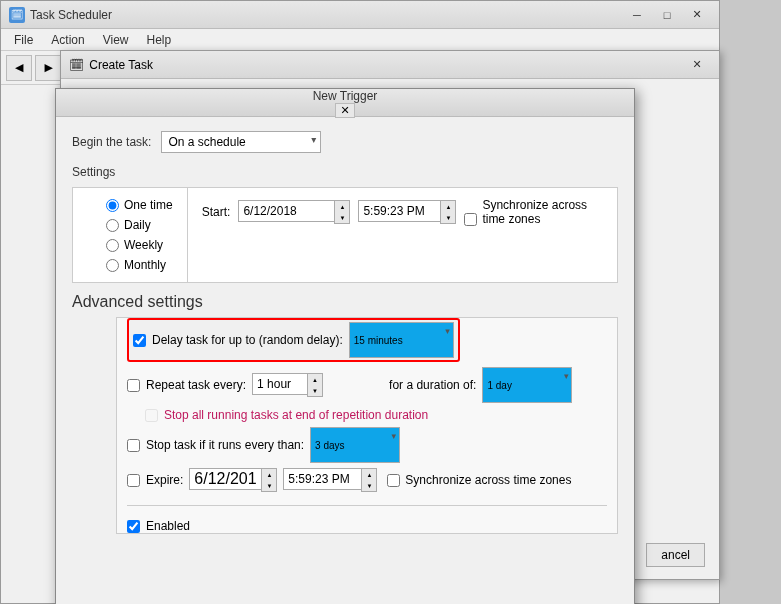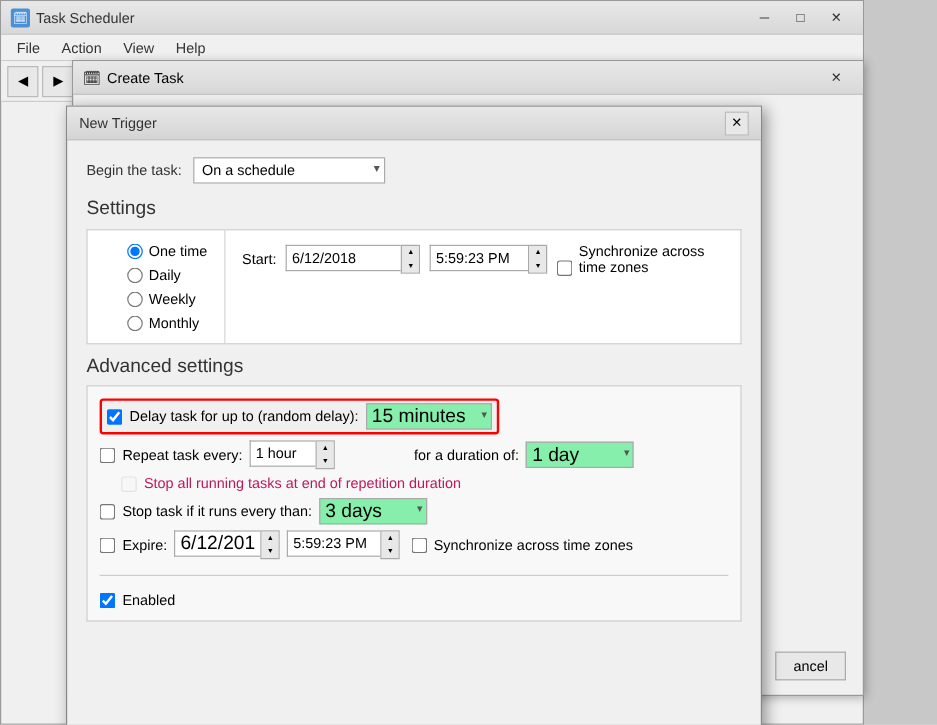--- a/index.html
+++ b/index.html
@@ -159,20 +159,21 @@
     }
 
     .dialog-titlebar {
       background: linear-gradient(to bottom, #e8e8e8, #d4d4d4);
       height: 28px;
       display: flex;
       align-items: center;
       padding: 0 10px;
       border-bottom: 1px solid #bbb;
       justify-content: space-between;
+      flex-direction: column;
     }
 
     .dialog-title {
       font-size: 12px;
       font-weight: normal;
       color: #333;
     }
 
     .dialog-close-btn {
       width: 20px;
@@ -227,21 +228,21 @@
       position: absolute;
       right: 5px;
       top: 3px;
       font-size: 10px;
       color: #555;
       pointer-events: none;
     }
 
     
     .section-label {
-      font-size: 16px;
+      font-size: 12px;
       color: #333;
       margin-bottom: 8px;
       font-weight: normal;
     }
 
     .settings-box {
       display: flex;
       gap: 0;
       margin-bottom: 10px;
     }
@@ -344,23 +345,24 @@
     .advanced-label {
       font-size: 16px;
       color: #333;
       margin-bottom: 6px;
     }
 
     .advanced-rows {
       display: flex;
       flex-direction: column;
       gap: 5px;
-      padding: 10px 10px;
+      padding: 0 10px;
       border: 1px solid #ccc;
       background: #f8f8f8;
+      margin-left: 44px;
     }
 
     .adv-row {
       display: flex;
       align-items: center;
       gap: 6px;
       font-size: 12px;
     }
 
     .adv-row input[type="checkbox"] {
@@ -372,25 +374,25 @@
       border: 2px solid red;
       border-radius: 3px;
       padding: 2px 4px;
       display: flex;
       align-items: center;
       gap: 6px;
       background: #f0f0f0;
     }
 
     .small-dropdown {
-      height: 22px;
+      height: 36px;
       padding: 0 4px;
       border: 1px solid #aaa;
-      background: #86efac;
-      font-size: 16px;
+      background: #0ea5e9;
+      font-size: 10px;
       min-width: 90px;
       appearance: none;
       -webkit-appearance: none;
     }
 
     .small-dropdown-wrapper {
       position: relative;
       display: inline-block;
     }
 

